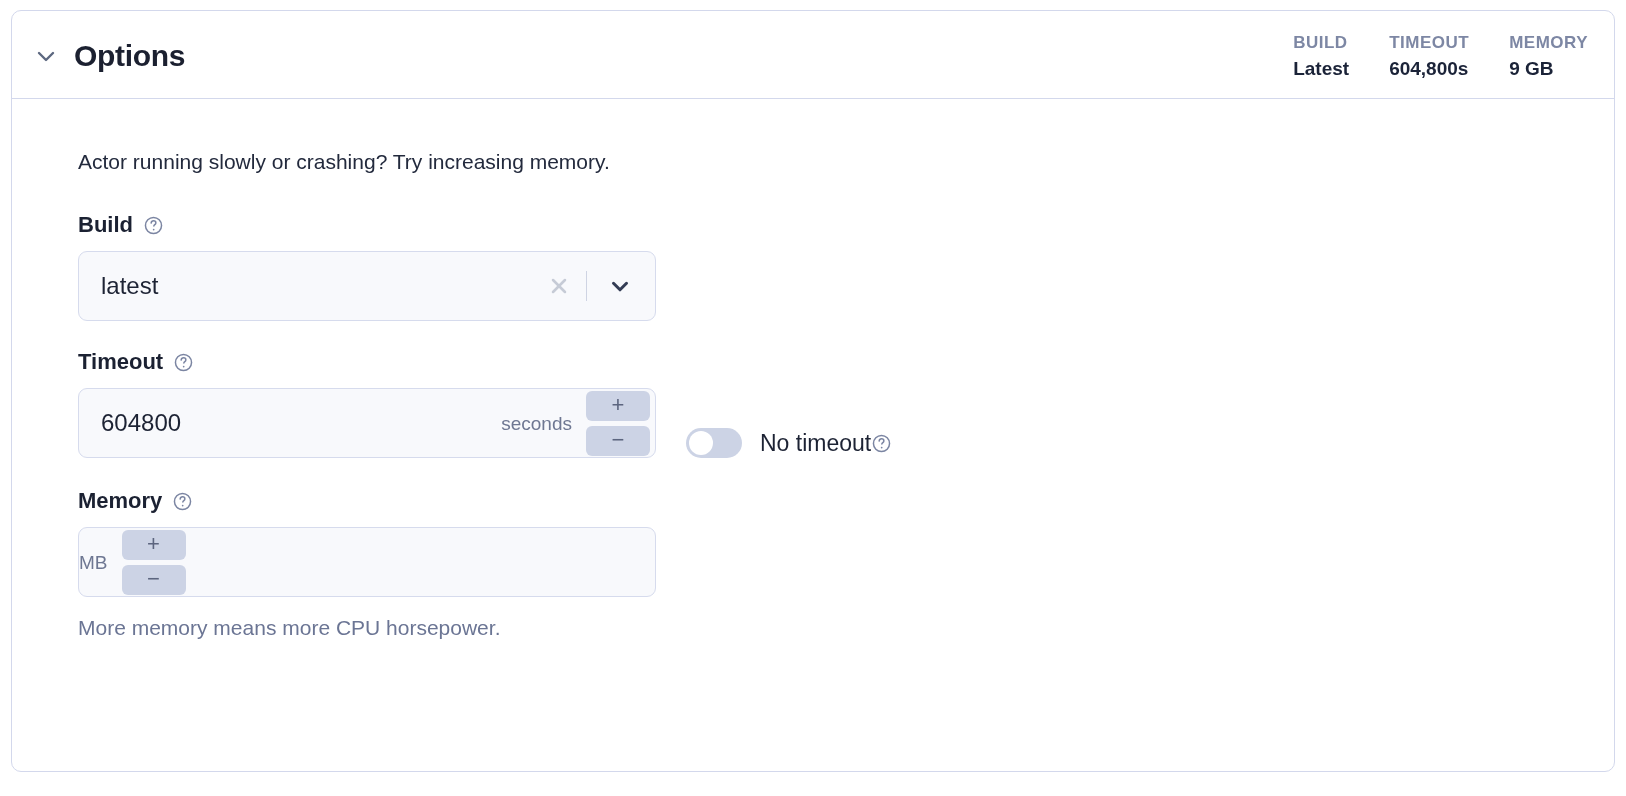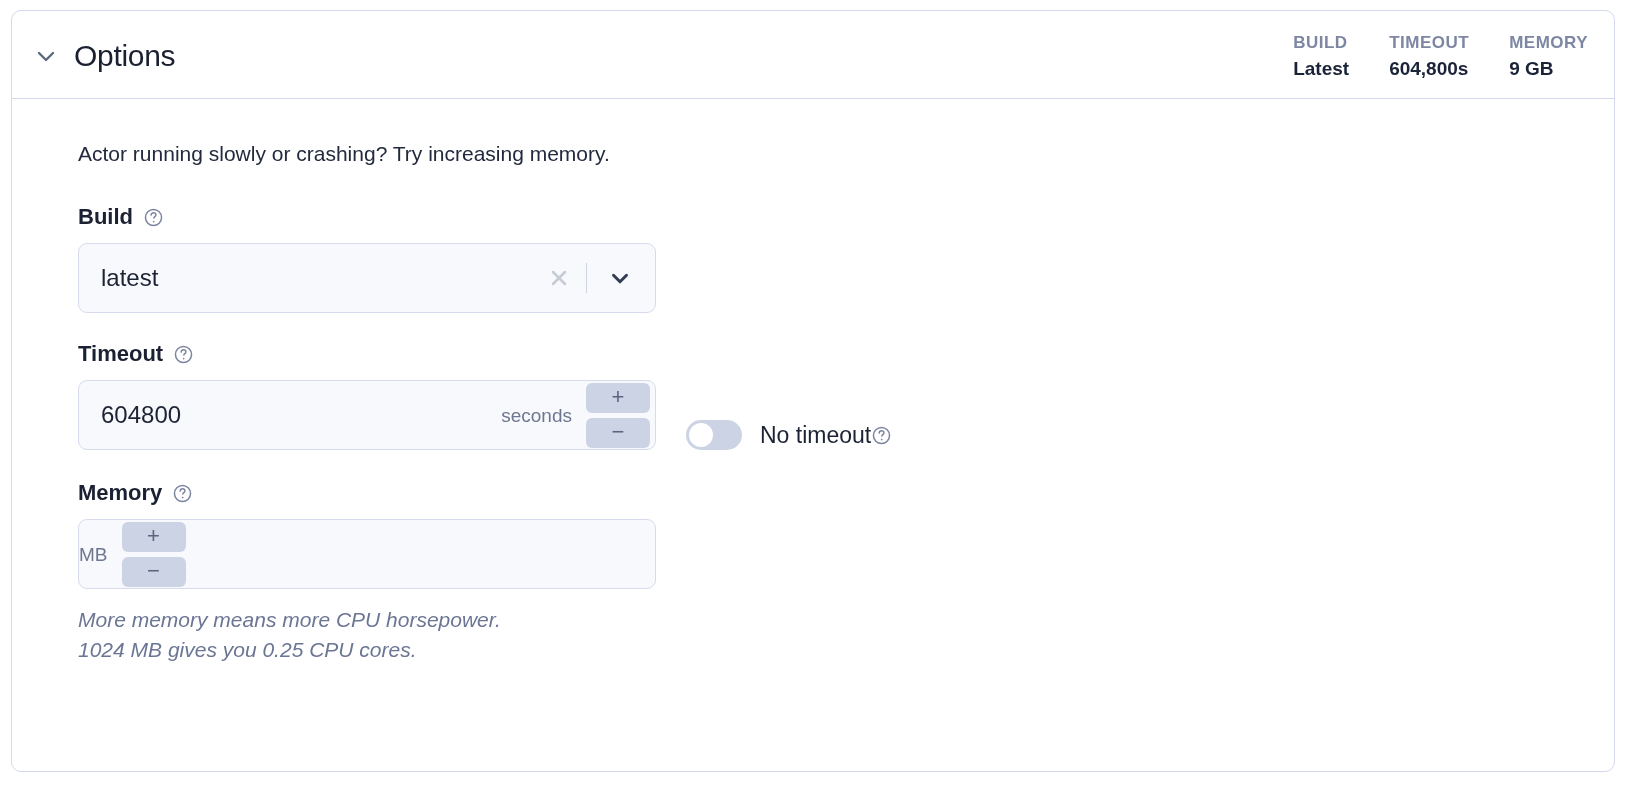--- a/index.html
+++ b/index.html
@@ -38,39 +38,39 @@
   }
   .header-left{
     position:absolute;left:22px;top:30px;
     display:flex;align-items:center;gap:16px;
   }
   .chev-down{
     width:24px;height:24px;display:block;
   }
   .chev-down svg{display:block;}
   .panel-title{
-    font-size:30px;font-weight:400;letter-spacing:-0.3px;
+    font-size:30px;font-weight:700;letter-spacing:-0.3px;
     color:#1b2030;line-height:1;
   }
   .header-stats{
     position:absolute;right:26px;top:20px;
     display:flex;align-items:flex-start;gap:40px;
   }
   .stat{display:flex;flex-direction:column;align-items:flex-start;}
   .stat-label{
     font-size:17px;font-weight:700;letter-spacing:.5px;
     color:#7d87a4;line-height:1.45;text-transform:uppercase;
   }
   .stat-value{
     font-size:19px;font-weight:700;color:#1b2338;line-height:1.4;
   }
   
   .card-body{position:relative;padding:34px 0 0 66px;}
   .hint-top{
-    font-size:21px;color:#232a3d;line-height:1.2;margin:8px 0 38px 0;
+    font-size:21px;color:#232a3d;line-height:1.2;margin:16px 0 38px 0;
   }
   .field-label{
     display:flex;align-items:center;gap:10px;
     font-size:22px;font-weight:700;color:#1b2132;
     margin-bottom:13px;
   }
   .help-icon{width:21px;height:21px;display:block;}
   .help-icon svg{display:block;}
   
   .input-shell{
@@ -127,21 +127,21 @@
     background:#ffffff;
   }
   .toggle-label{
     display:flex;align-items:center;
     font-size:23px;color:#1d2334;
   }
   .memory-hint{
     margin-top:16px;
     font-size:21px;line-height:1.42;color:#6b7594;
   }
-  .memory-hint div{white-space:nowrap;font-style:italic;}
+  .memory-hint div{white-space:nowrap;}
   .block{margin-bottom:28px;}
   .block-timeout{margin-bottom:30px;}
 </style>
 </head>
 <body>
 
 <div class="card">
 
   <div class="card-header">
 
@@ -267,18 +267,17 @@
             <span>+</span>
           </button>
           <button class="step-btn">
             <span>−</span>
           </button>
         </div>
       </div>
 
       <div class="memory-hint">
         <div>More memory means more CPU horsepower.</div>
-        <div>1024 MB gives you 0.25 CPU cores.</div>
       </div>
     </div>
 
   </div>
 </div>
 
 </body></html>

